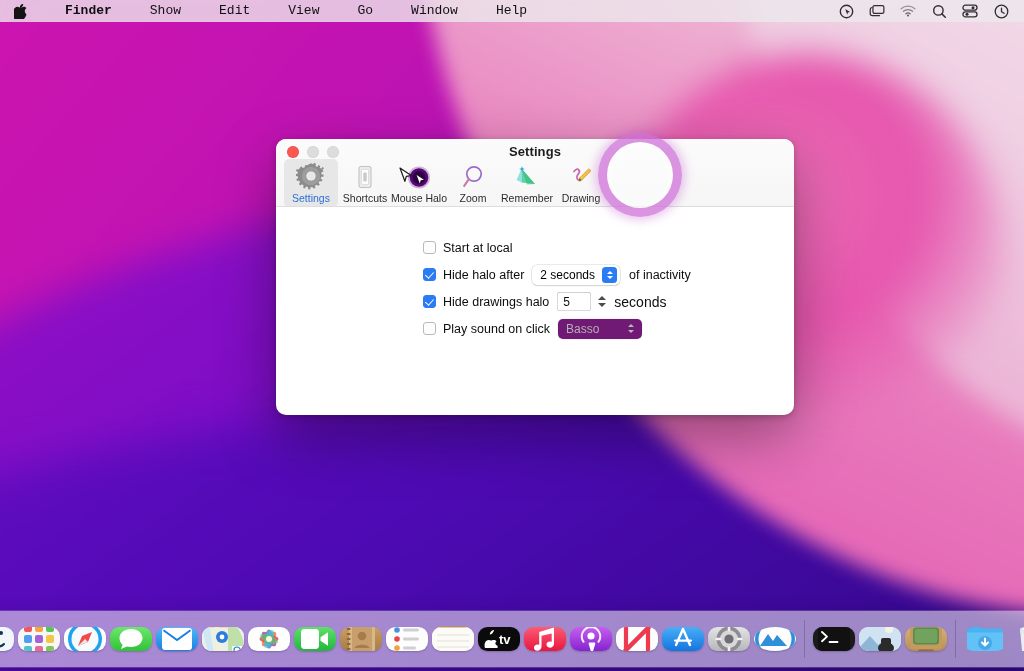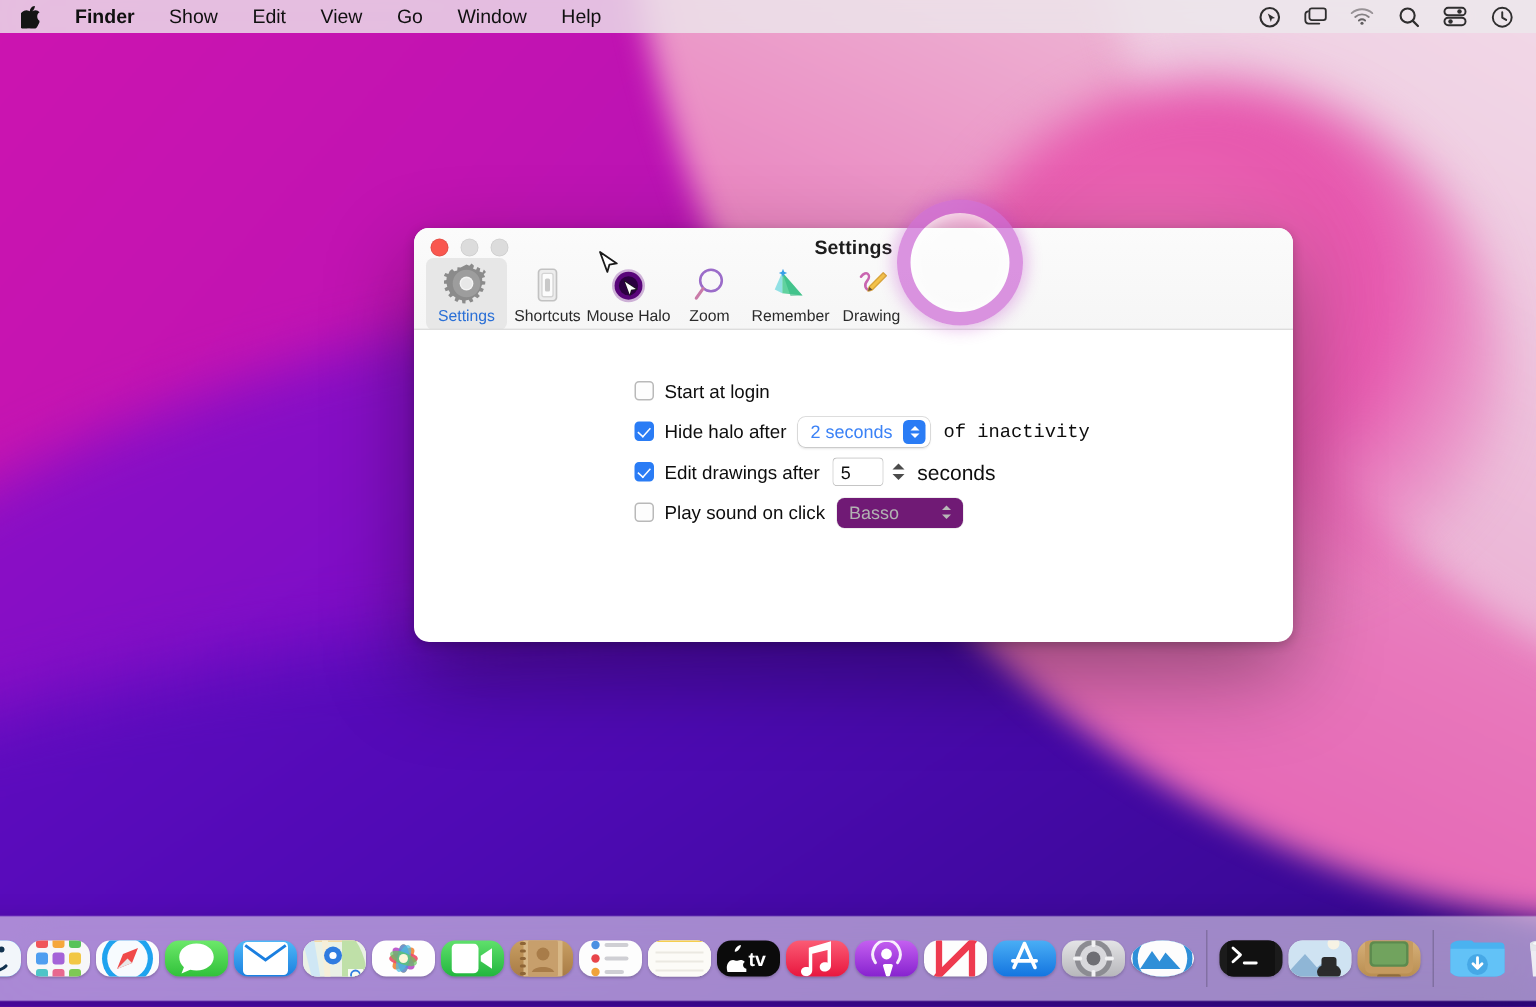--- a/index.html
+++ b/index.html
@@ -69,30 +69,30 @@
   
   #menubar {
     position:absolute; left:0; top:0; width:1024px; height:22px;
     background: rgba(236,232,236,0.80);
     backdrop-filter: blur(24px);
     display:flex; align-items:center;
     font-size:13px; color:#101010;
     z-index: 40;
     padding: 0 10px 0 0;
   }
-  .mb-left { display:flex; align-items:flex-end; gap:1px; }
+  .mb-left { display:flex; align-items:flex-end; gap:16px;font-family:Liberation Mono, monospace; }
   .mb-item { padding: 0 11px; line-height:22px; height:22px; white-space:nowrap; }
   .mb-apple { padding: 0 11px 0 14px; font-size:15px; line-height:1; display:flex; align-items:center; height:22px;}
   .mb-app { font-weight: bold; }
   .mb-right { margin-left:auto; display:flex; align-items:center; gap:5px; }
   .mb-ico { width:26px; height:22px; display:flex; align-items:center; justify-content:center; opacity:.88; }
 
   
   #window {
-    position:absolute; left:276px; top:152px; width:586px; height:276px;
+    position:absolute; left:276px; top:139px; width:518px; height:276px;
     background:#ffffff;
     border-radius:10px;
     box-shadow: 0 22px 58px rgba(0,0,0,.36), 0 2px 7px rgba(0,0,0,.22);
     overflow:hidden;
     z-index: 30;
   }
   #titlebar {
     position:relative; height:67px;
     background: linear-gradient(#fbfbfb,#f6f6f6);
   }
@@ -144,21 +144,21 @@
     content:""; width:3.5px; height:7px; margin-top:-1.5px;
     border:solid #fff; border-width:0 1.7px 1.7px 0; transform:rotate(42deg);
   }
   .rlabel { white-space:nowrap; }
 
   .popup {
     margin-left:8px; height:20px; min-width:83px;
     background:#ffffff; border-radius:5px;
     box-shadow: 0 0 0 .5px rgba(0,0,0,.17), 0 1px 1.5px rgba(0,0,0,.10);
     display:flex; align-items:center; padding:0 3px 0 8px;
-    font-size:12px; color:#3b82f6;
+    font-size:12px; color:#000000;
   }
   .popup .pv { flex:1; white-space:nowrap; }
   .chevbox {
     width:15px; height:16px; border-radius:3.5px; background:#2a7cf5;
     display:flex; flex-direction:column; align-items:center; justify-content:center;
     gap:2px; margin-left:7px; flex:none;
   }
   .chev { width:0; height:0; border-left:3px solid transparent; border-right:3px solid transparent; }
   .chev.u { border-bottom:3.5px solid #fff; }
   .chev.d { border-top:3.5px solid #fff; }
@@ -169,21 +169,21 @@
     display:flex; align-items:center; padding-left:6px; font-size:12px; color:#0d0d0d;
   }
   .stepper {
     margin-left:5px; width:11px; height:18px; display:flex; flex-direction:column;
     align-items:center; justify-content:center; gap:3px;
   }
   .st { width:0; height:0; border-left:4px solid transparent; border-right:4px solid transparent; }
   .st.u { border-bottom:4.5px solid #4b4b4b; }
   .st.d { border-top:4.5px solid #4b4b4b; }
   .unit { margin-left:7px; font-size:14px; }
-  .after-txt { margin-left:9px; font-size:12.5px;font-family:Liberation Mono, monospace; }
+  .after-txt { margin-left:9px; font-size:12.5px; }
 
   .popup.disabled {
     background:#701a75; box-shadow: 0 0 0 .5px rgba(0,0,0,.09);
     color:#b2b2b2; min-width:84px; padding-right:6px;
   }
   .popup.disabled .pv { color:#b2b2b2; }
   .minichev {
     width:10px; height:16px; display:flex; flex-direction:column;
     align-items:center; justify-content:center; gap:2.5px; margin-left:5px; flex:none;
   }
@@ -370,40 +370,40 @@
       </div>
 
     </div>
     <div id="toolbar-sep"></div>
   </div>
 
   <div id="body-pane">
 
     <div class="row">
       <div class="cb"></div>
-      <span class="rlabel">Start at login</span>
+      <span class="rlabel">Start at local</span>
     </div>
 
 
     <div class="row">
       <div class="cb on"></div>
       <span class="rlabel">Hide halo after</span>
       <div class="popup">
         <span class="pv">2 seconds</span>
         <span class="chevbox">
           <i class="chev u"></i>
             <i class="chev d"></i>
         </span>
       </div>
       <span class="after-txt">of inactivity</span>
     </div>
 
     <div class="row">
       <div class="cb on"></div>
-      <span class="rlabel">Edit drawings after</span>
+      <span class="rlabel">Hide drawings halo</span>
       <div class="numfield">
         <span>5</span>
       </div>
       <span class="stepper">
         <i class="st u"></i>
           <i class="st d"></i>
       </span>
       <span class="unit">seconds</span>
     </div>
 

